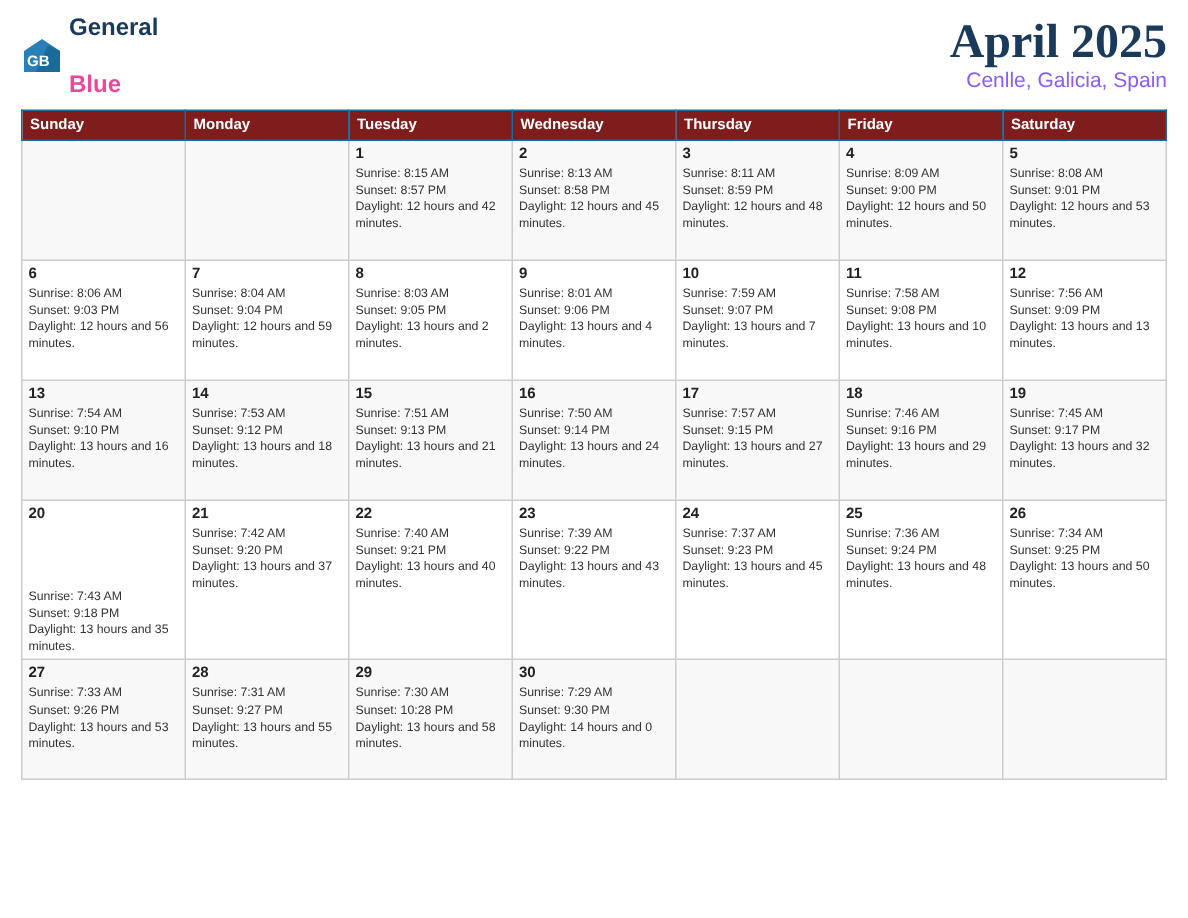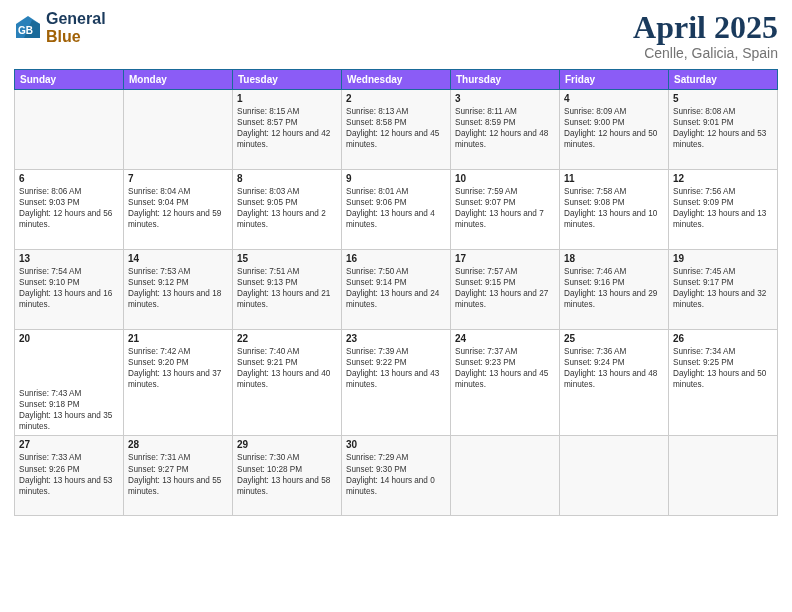--- a/index.html
+++ b/index.html
@@ -36,29 +36,29 @@
     }
     .title-month {
       font-size: 32px;
       font-weight: bold;
       color: #1a3a5c;
       line-height: 1.1;
       font-family: Liberation Serif, serif;
     }
     .title-location {
       font-size: 14px;
-      color: #737373;
+      color: #8b5cf6;
     }
     table {
       width: 100%;
       border-collapse: collapse;
       font-size: 9px;
     }
     thead tr th {
-      background: #8b5cf6;
+      background: #7f1d1d;
       color: #fff;
       font-size: 10px;
       font-weight: bold;
       padding: 4px 5px;
       text-align: left;
       border: 1px solid #1a6a9a;
     }
     tbody tr td {
       border: 1px solid #ccc;
       vertical-align: top;
@@ -94,21 +94,21 @@
 <div class="page">
   <div class="header">
     <div class="logo">
       <svg class="logo-icon" viewBox="0 0 28 28">
         <polygon points="14,2 26,10 26,24 2,24 2,10" fill="#2980b9"></polygon>
         <polygon points="18,6 26,10 26,24 10,24" fill="#1a6a9a"></polygon>
         <text x="4" y="20" font-size="10" fill="white" font-weight="bold">GB</text>
       </svg>
       <div>
         <div style="font-size:16px;font-weight:bold;color:#1a3a5c;line-height:1.1;">General</div>
-        <div style="font-size:16px;font-weight:bold;color:#a16207;line-height:1.1;">Blue</div>
+        <div style="font-size:16px;font-weight:bold;color:#ec4899;line-height:1.1;margin-top:20px;">Blue</div>
       </div>
     </div>
     <div class="title-block">
       <div class="title-month">April 2025</div>
       <div class="title-location">Cenlle, Galicia, Spain</div>
     </div>
   </div>
 
   <table>
     <thead>

